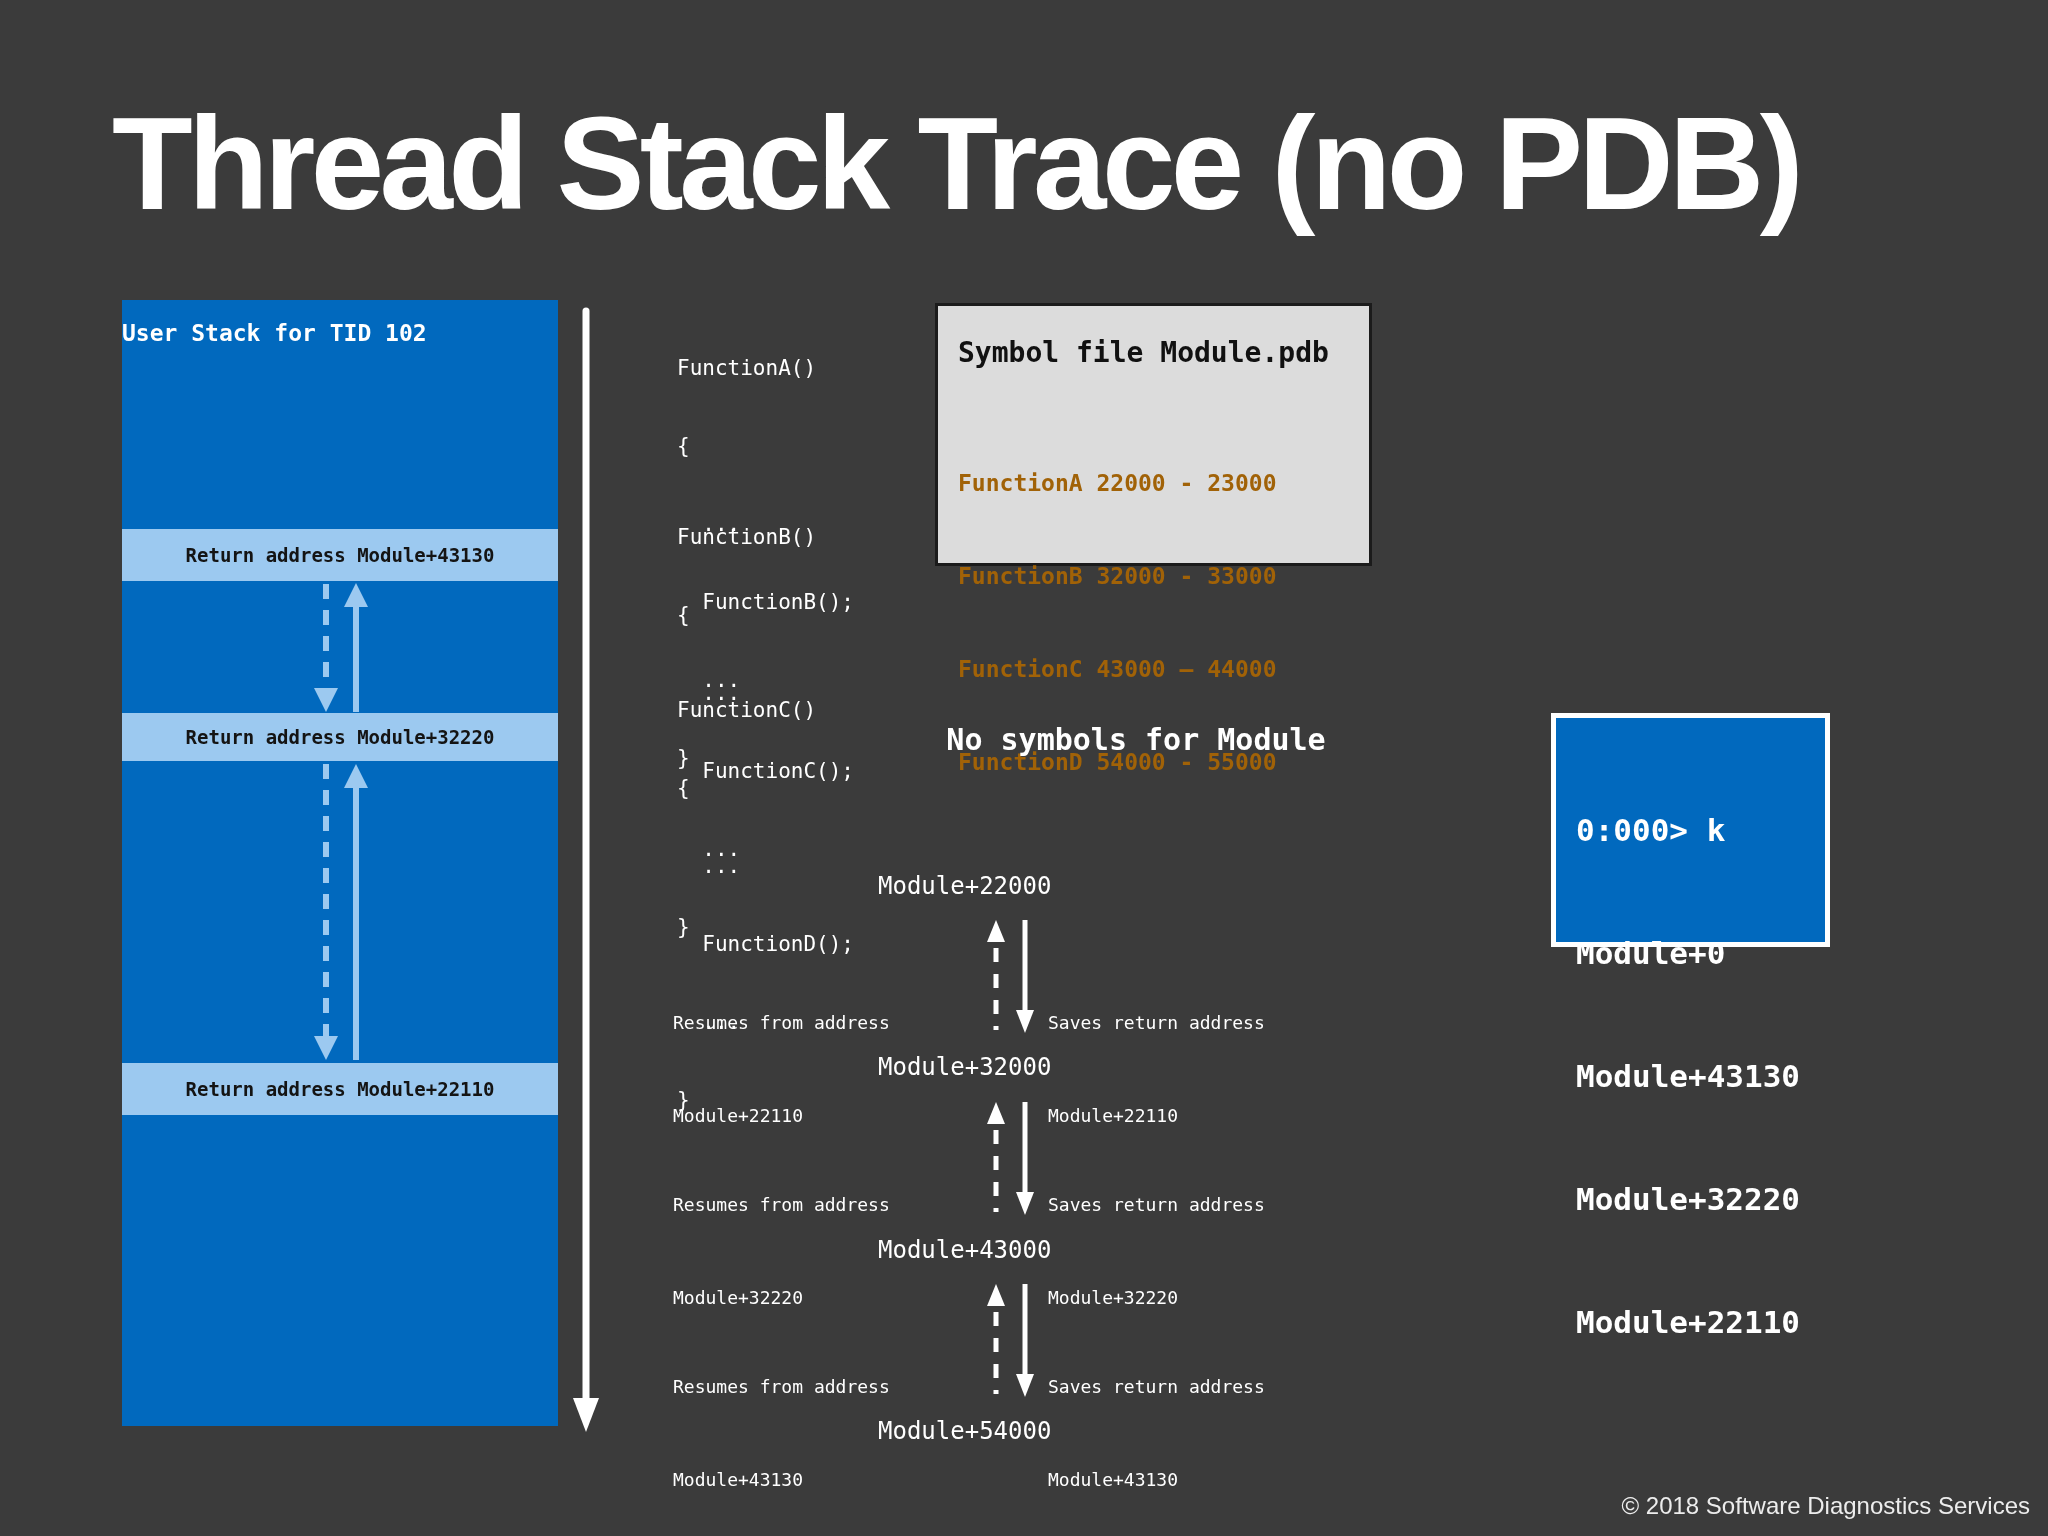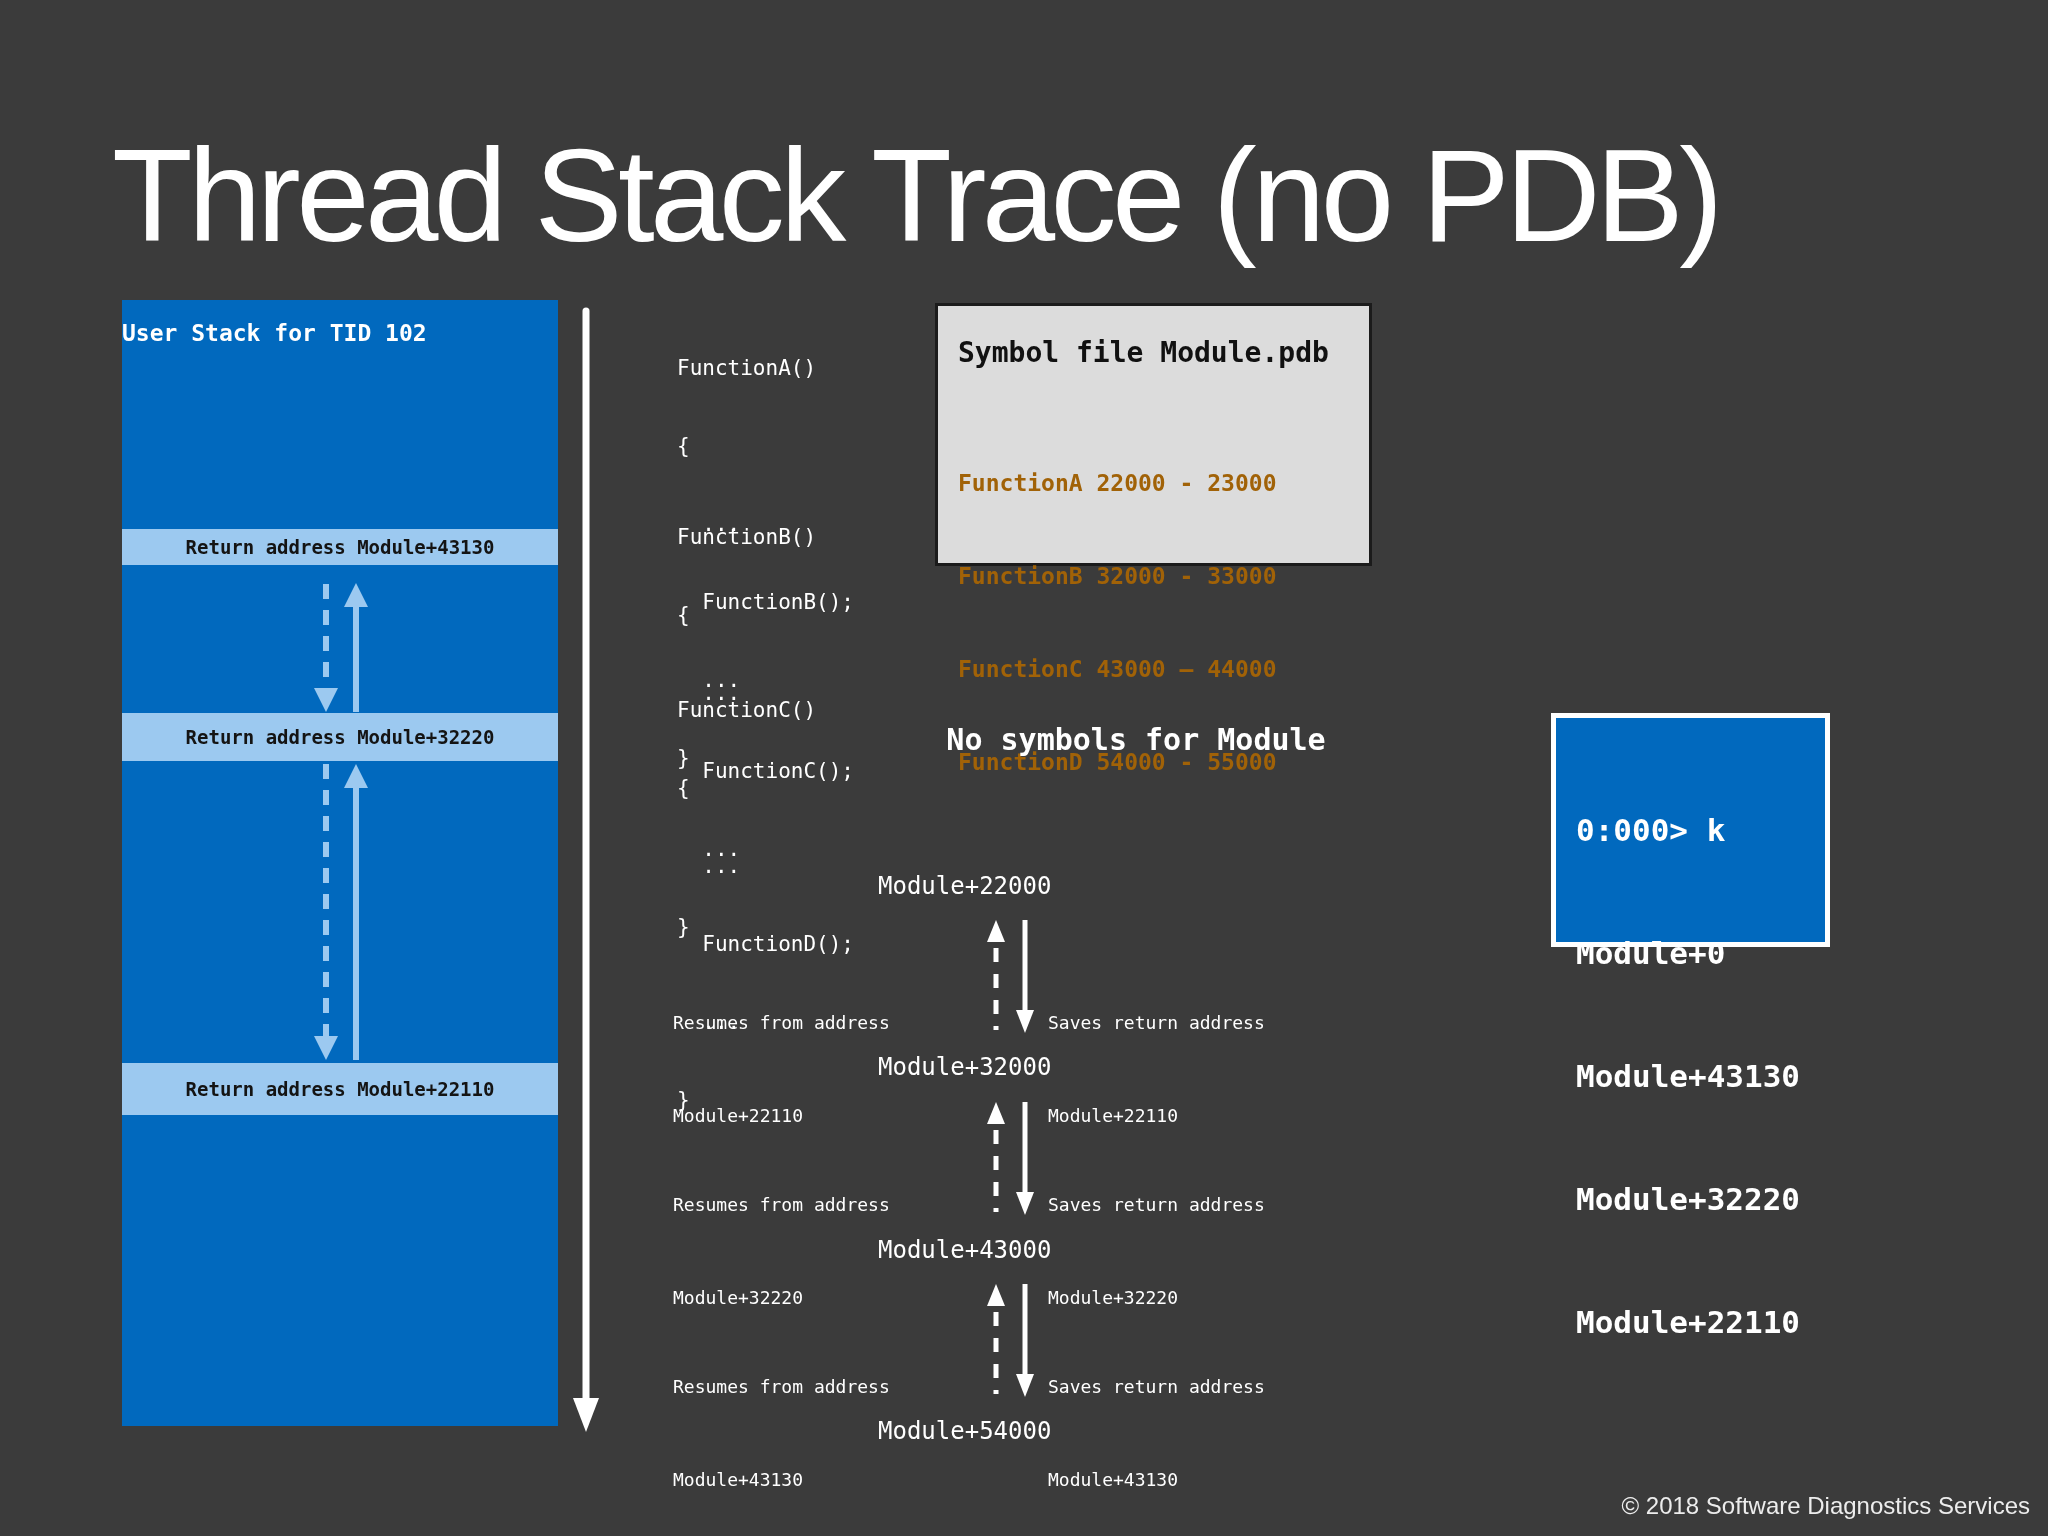--- a/index.html
+++ b/index.html
@@ -17,34 +17,34 @@
   #slide{
     position:relative;width:2048px;height:1536px;
     background:var(--background);overflow:hidden;
     font-family:"Liberation Sans",sans-serif;
   }
   .abs{position:absolute;}
   
   .title{
     left:112px;top:88px;width:1800px;
     font-size:132px;letter-spacing:-0.035em;color:var(--white-text);
-    font-weight:400;white-space:nowrap;margin-top:32px;
+    font-weight:700;white-space:nowrap;
   }
   
   .stack-box{left:122px;top:300px;width:436px;height:1126px;background:var(--blue);}
   .stack-header{
     left:0;top:20px;width:100%;text-align:left;
     color:var(--white-text);font-size:23px;font-weight:bold;white-space:pre;
   }
   .stack-row{
     left:0;width:100%;background:var(--light-blue);
     display:flex;align-items:center;justify-content:center;
     color:var(--dark-text);font-size:19px;font-weight:bold;white-space:pre;
   }
-  .stack-row.r0{top:229px;height:36px;}
+  .stack-row.r0{top:229px;height:52px;}
   .stack-row.r1{top:413px;height:48px;}
   .stack-row.r2{top:763px;height:52px;}
   .stack-arrows{left:0;top:0;}
   
   .big-arrow{left:572px;top:304px;}
   
   .code-block{left:677px;color:var(--white-text);font-size:21px;line-height:26px;white-space:pre;}
   .code-block.b0{top:303px;}
   .code-block.b1{top:472px;}
   .code-block.b2{top:645px;}

